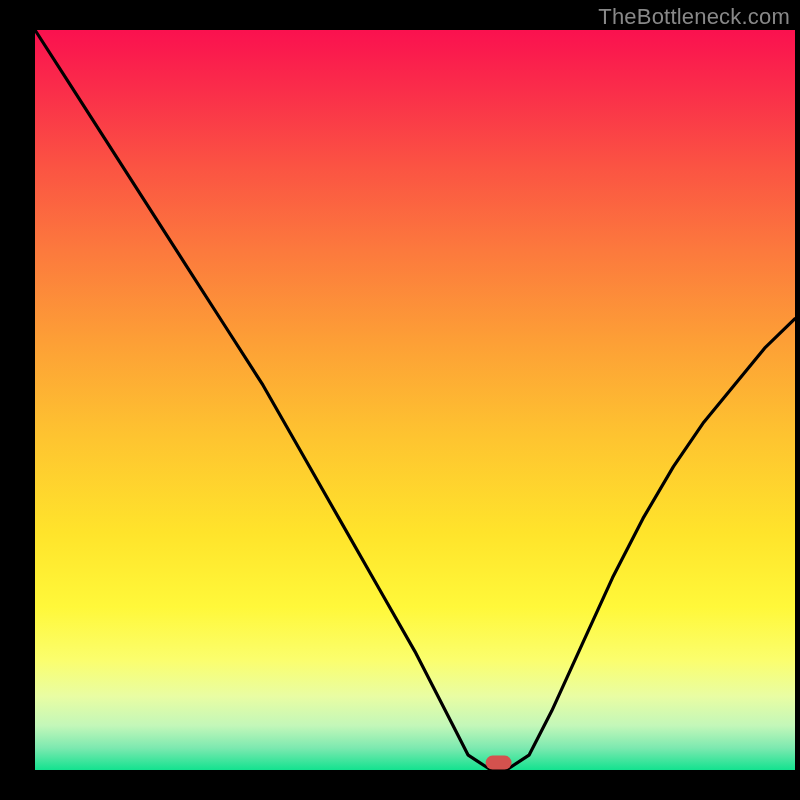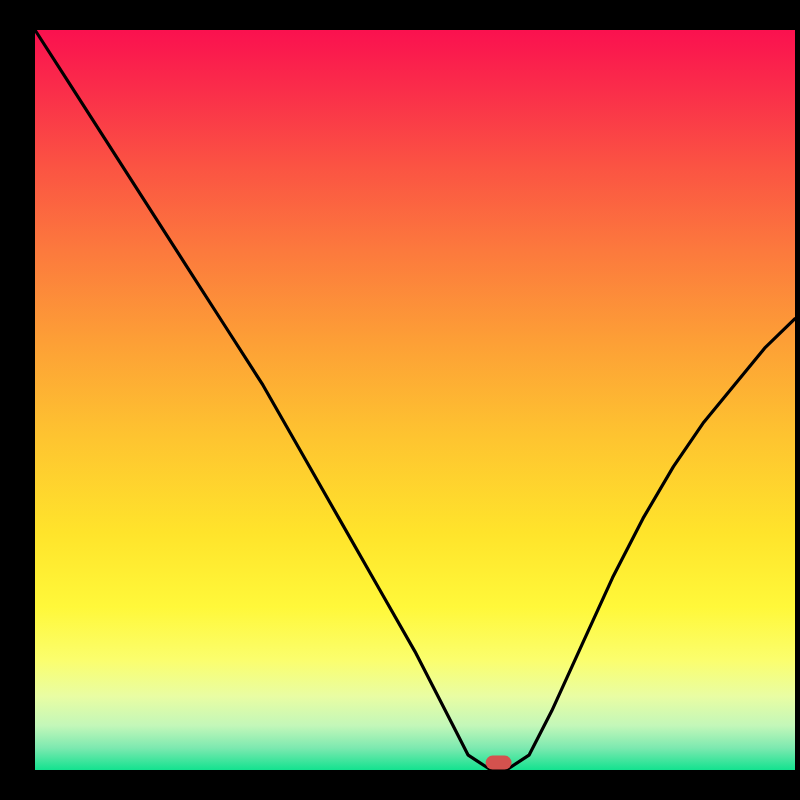--- a/index.html
+++ b/index.html
@@ -33,20 +33,21 @@
     top: 0;
     width: 800px;
     height: 800px;
     display: block;
   }
 </style>
 </head>
 <body>
 
 <div class="frame">
+  <div class="watermark">TheBottleneck.com</div>
 
   <svg class="plot" viewBox="0 0 800 800">
     <defs>
       <linearGradient id="bg-grad" x1="0" y1="0" x2="0" y2="1">
           <stop offset="0%" stop-color="#fa114f"></stop>
           <stop offset="8%" stop-color="#fa2d4a"></stop>
           <stop offset="18%" stop-color="#fb5243"></stop>
           <stop offset="30%" stop-color="#fc7a3d"></stop>
           <stop offset="42%" stop-color="#fd9f36"></stop>
           <stop offset="55.00000000000001%" stop-color="#fec430"></stop>

